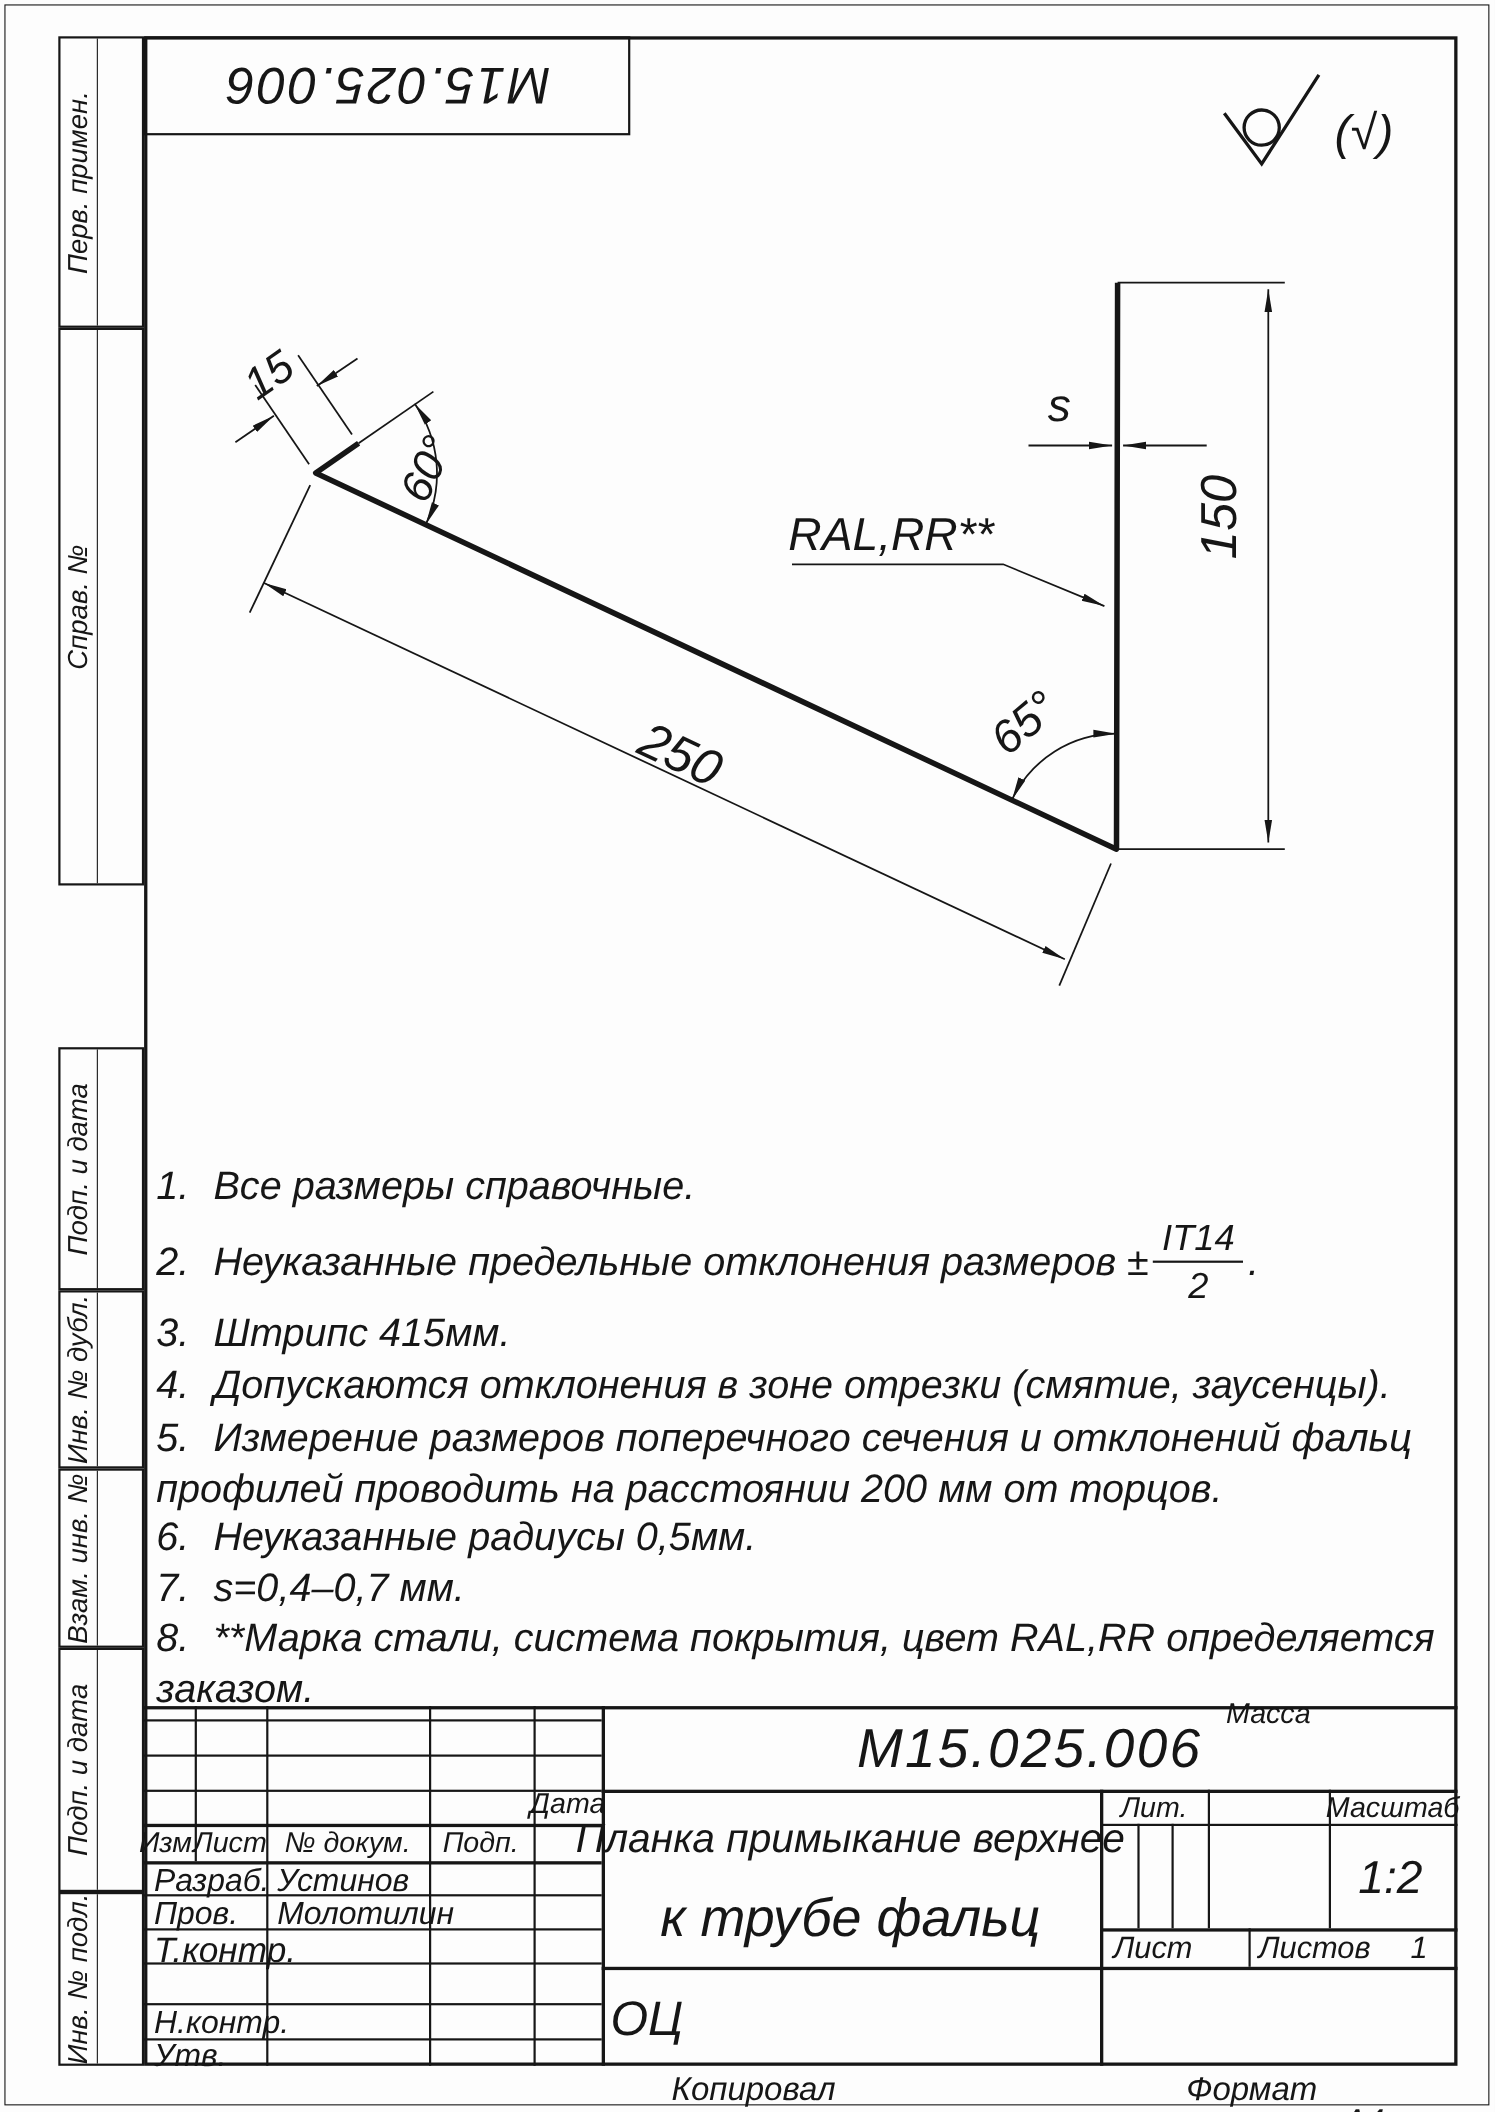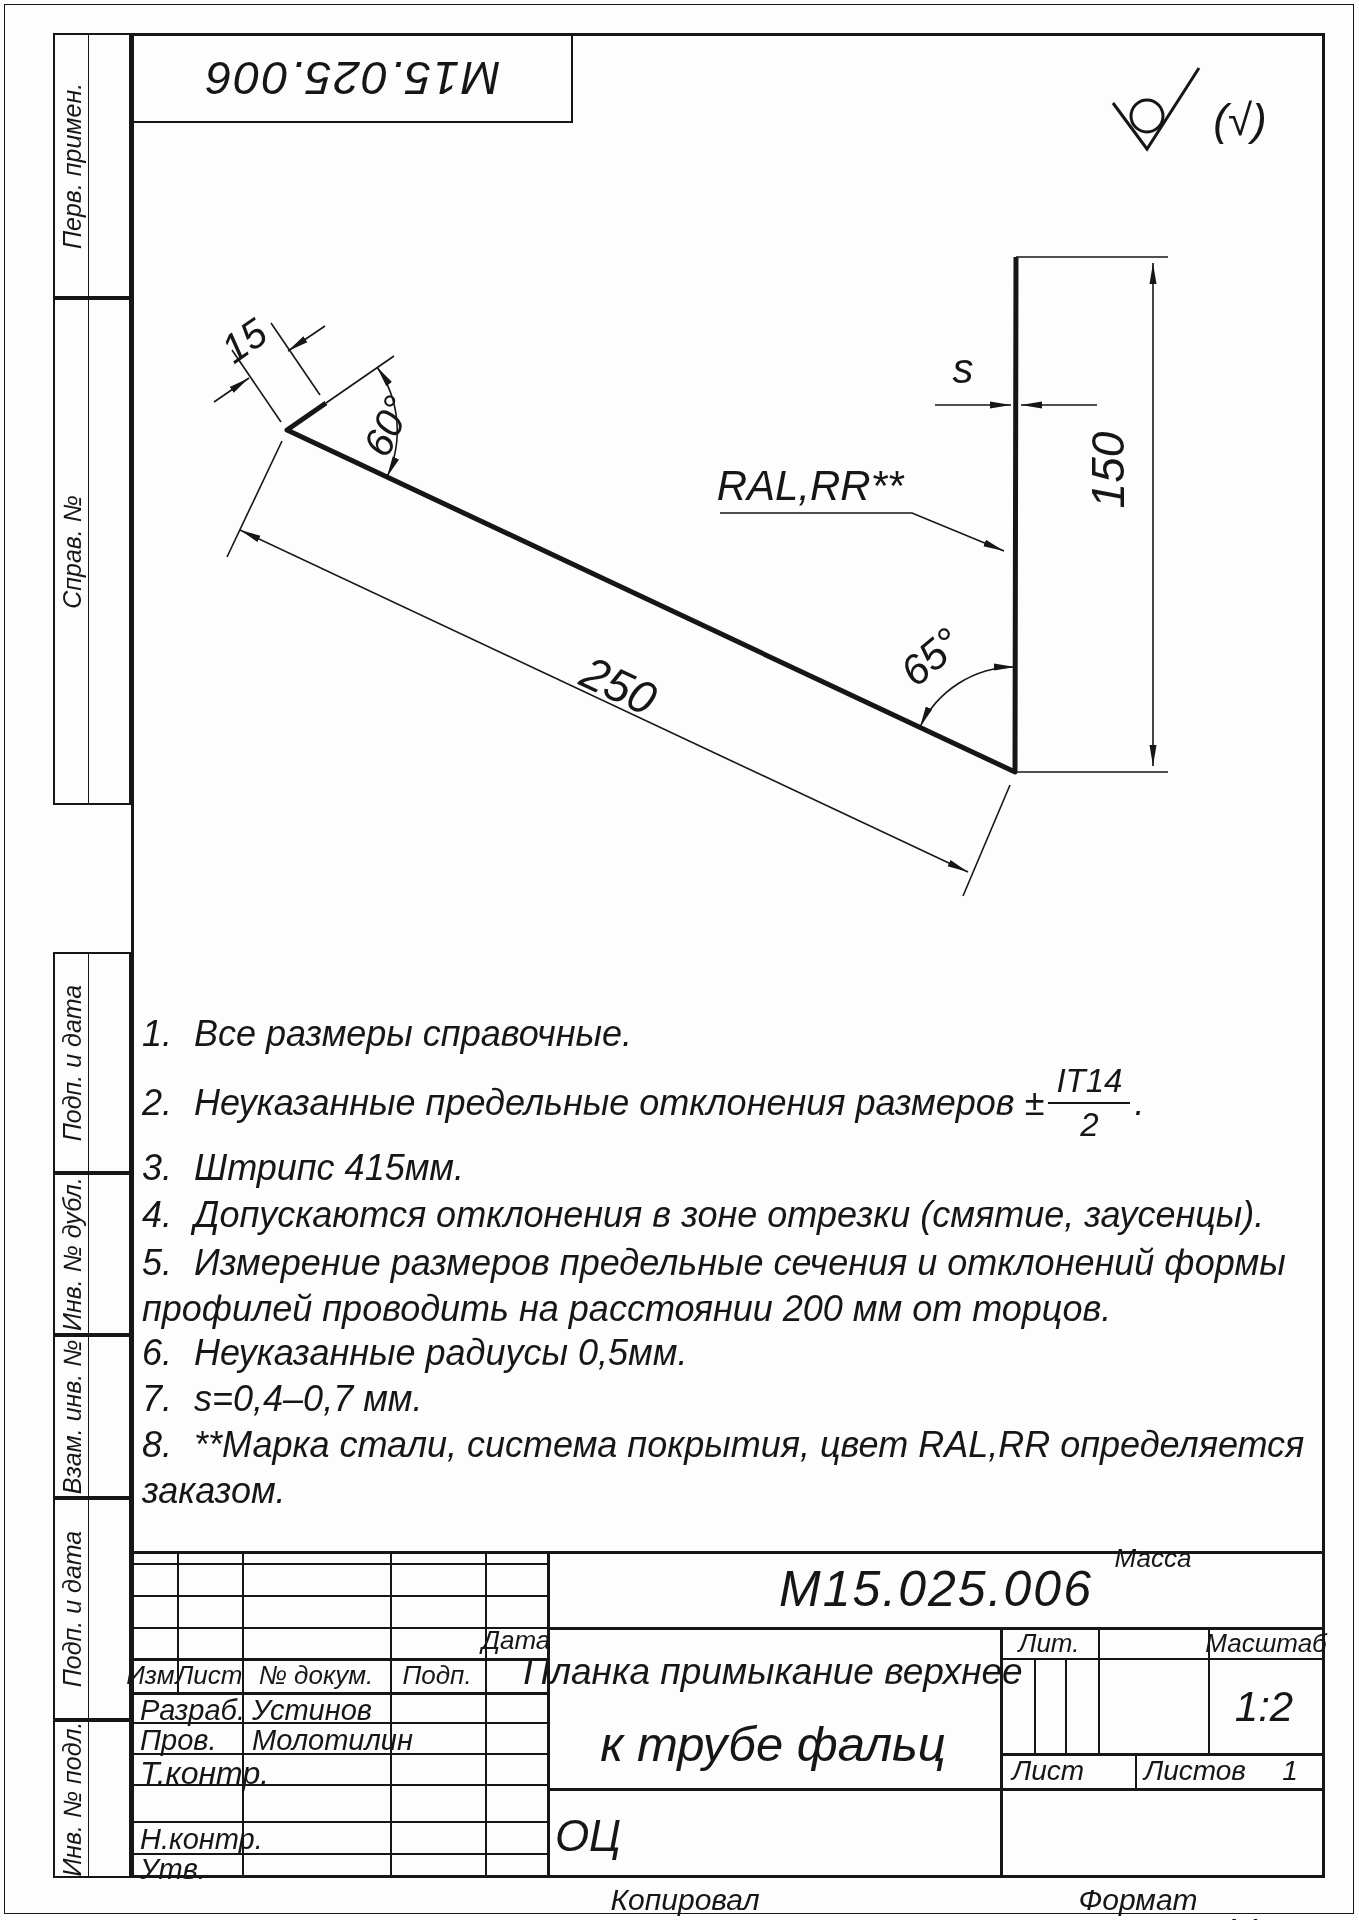--- a/index.html
+++ b/index.html
@@ -17,21 +17,21 @@
   .mbox{position:absolute;left:53px;width:78px;border:2px solid #161616;box-sizing:border-box;display:flex;}
   .mbox .lab{width:33px;border-right:1.5px solid #161616;position:relative;}
   .mbox .lab span{position:absolute;left:50%;top:50%;transform:translate(-50%,-50%) rotate(-90deg);
         white-space:nowrap;font-size:25px;}
   .mbox .blank{flex:1;}
   
   .stamp-top{position:absolute;left:131px;top:33px;width:442px;height:90px;border:2.5px solid #161616;
         box-sizing:border-box;display:flex;align-items:center;justify-content:center;}
   .stamp-top span{transform:rotate(180deg);font-size:47px;letter-spacing:2px;}
   
-  .note-line{position:absolute;left:142px;font-size:36px;white-space:nowrap;}
+  .note-line{position:absolute;left:142px;font-size:36px;white-space:nowrap;margin-top:44px;}
   .note-num{display:inline-block;margin-right:22px;}
   .frac{display:inline-flex;flex-direction:column;text-align:center;font-size:33px;line-height:1.15;
         vertical-align:middle;margin:0 4px;}
   .frac .fn{border-bottom:2px solid #161616;padding:0 8px 2px 8px;}
   .frac .fd{padding-top:2px;}
   
   .tb-text{position:absolute;white-space:nowrap;}
   .ctr{transform:translate(-50%,-50%);}
   .svgwrap{position:absolute;left:0;top:0;width:1359px;height:1920px;}
   svg text{font-family:"Liberation Sans","DejaVu Sans",sans-serif;font-style:italic;fill:#161616;}
@@ -152,21 +152,21 @@
     </span>
     <span>.</span>
   </div>
   <div class="note-line" style="top:1147px;">
     <span class="note-num">3.</span><span>Штрипс 415мм.</span>
   </div>
   <div class="note-line" style="top:1194px;">
     <span class="note-num">4.</span><span>Допускаются отклонения в зоне отрезки (смятие, заусенцы).</span>
   </div>
   <div class="note-line" style="top:1242px;">
-    <span class="note-num">5.</span><span>Измерение размеров предельные сечения и отклонений формы</span>
+    <span class="note-num">5.</span><span>Измерение размеров поперечного сечения и отклонений фальц</span>
   </div>
   <div class="note-line" style="top:1288px;">
     <span>профилей проводить на расстоянии 200 мм от торцов.</span>
   </div>
   <div class="note-line" style="top:1332px;">
     <span class="note-num">6.</span><span>Неуказанные радиусы 0,5мм.</span>
   </div>
   <div class="note-line" style="top:1378px;">
     <span class="note-num">7.</span><span>s=0,4–0,7 мм.</span>
   </div>

